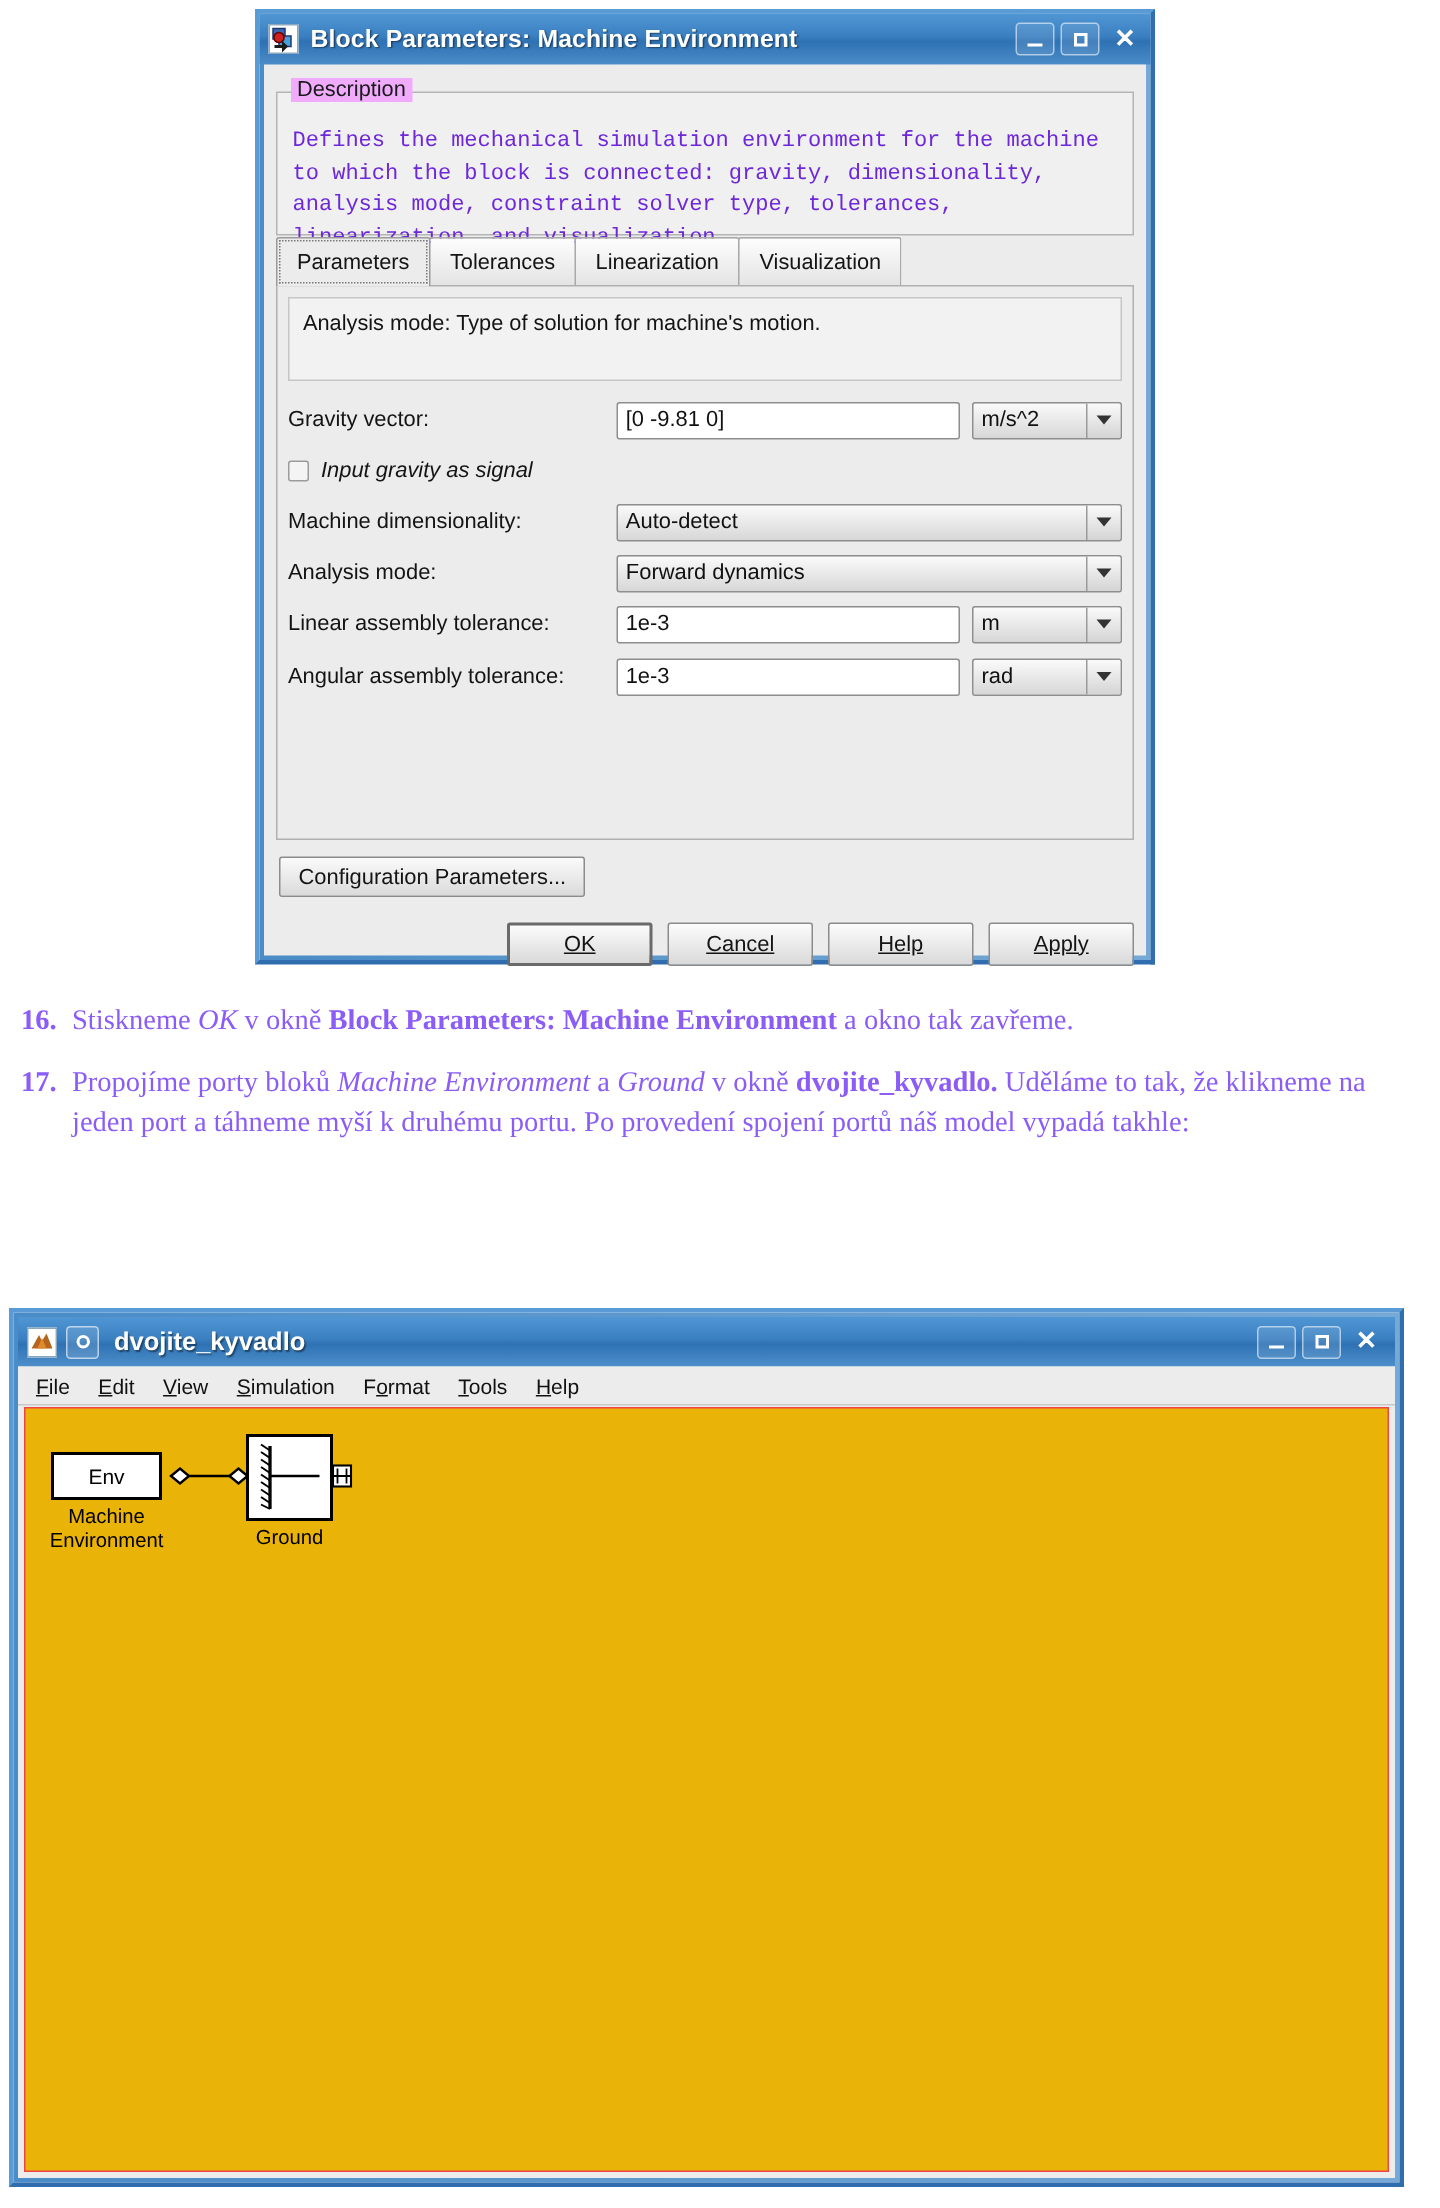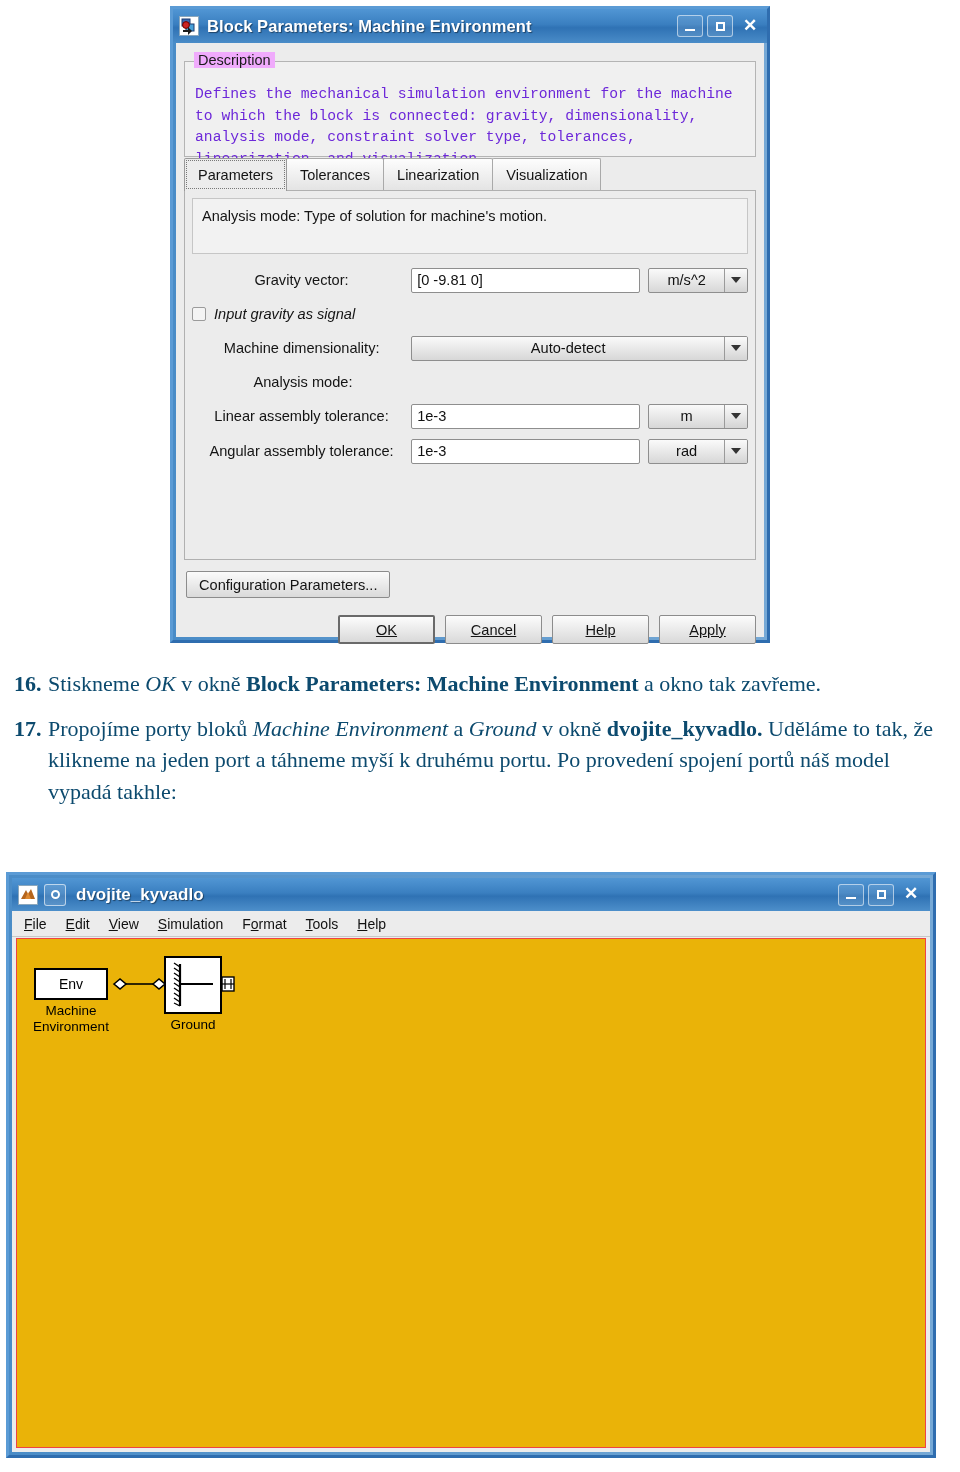--- a/index.html
+++ b/index.html
@@ -147,21 +147,20 @@
     color: #141414;
     line-height: 1.45;
   }
 
   .field-row {
     position: absolute;
     left: 7px; right: 7px;
     height: 26px;
     display: flex;
     align-items: center;
-    text-align: center;
   }
   .field-label {
     font-size: 14.6px;
     color: #141414;
     white-space: nowrap;
   }
   .txtinput {
     height: 25px;
     border: 1px solid #8e8e8e;
     background: #ffffff;
@@ -242,22 +241,22 @@
     box-sizing: border-box;
   }
   .dlg-btn.default { border: 2px solid #6a6a6a; }
   .mn { text-decoration: underline; }
 
   
   .instructions {
     position: absolute;
     left: 14px; top: 668px; width: 934px;
     font-family: "Liberation Serif", serif;
-    font-size: 22px;
-    color: #0c4a6e;
+    font-size: 19px;
+    color: #8b5cf6;
     line-height: 1.42;
   }
   .li { display: flex; margin-bottom: 14px; }
   .li-num { font-weight: bold; width: 34px; flex: 0 0 34px; }
   .li-body { flex: 1 1 auto; }
   .it { font-style: italic; }
   .bd { font-weight: bold; }
 
   
   #simulink-window {
@@ -393,20 +392,26 @@
           <div class="combo" style="width:341px;">
             <span class="combo-val">Auto-detect</span>
             <span class="combo-arrow">
                 <i class="arrow-dn"></i>
               </span>
           </div>
         </div>
 
         <div class="field-row" style="top:178px;">
           <div class="field-label" style="width:222px;">Analysis mode:</div>
+          <div class="combo" style="width:341px;">
+            <span class="combo-val">Forward dynamics</span>
+            <span class="combo-arrow">
+                <i class="arrow-dn"></i>
+              </span>
+          </div>
         </div>
 
         <div class="field-row" style="top:212px;">
           <div class="field-label" style="width:222px;">Linear assembly tolerance:</div>
           <div class="txtinput" style="width:232px;">1e-3</div>
           <div class="combo" style="width:101px; margin-left:8px;">
             <span class="combo-val">m</span>
             <span class="combo-arrow">
                 <i class="arrow-dn"></i>
               </span>

